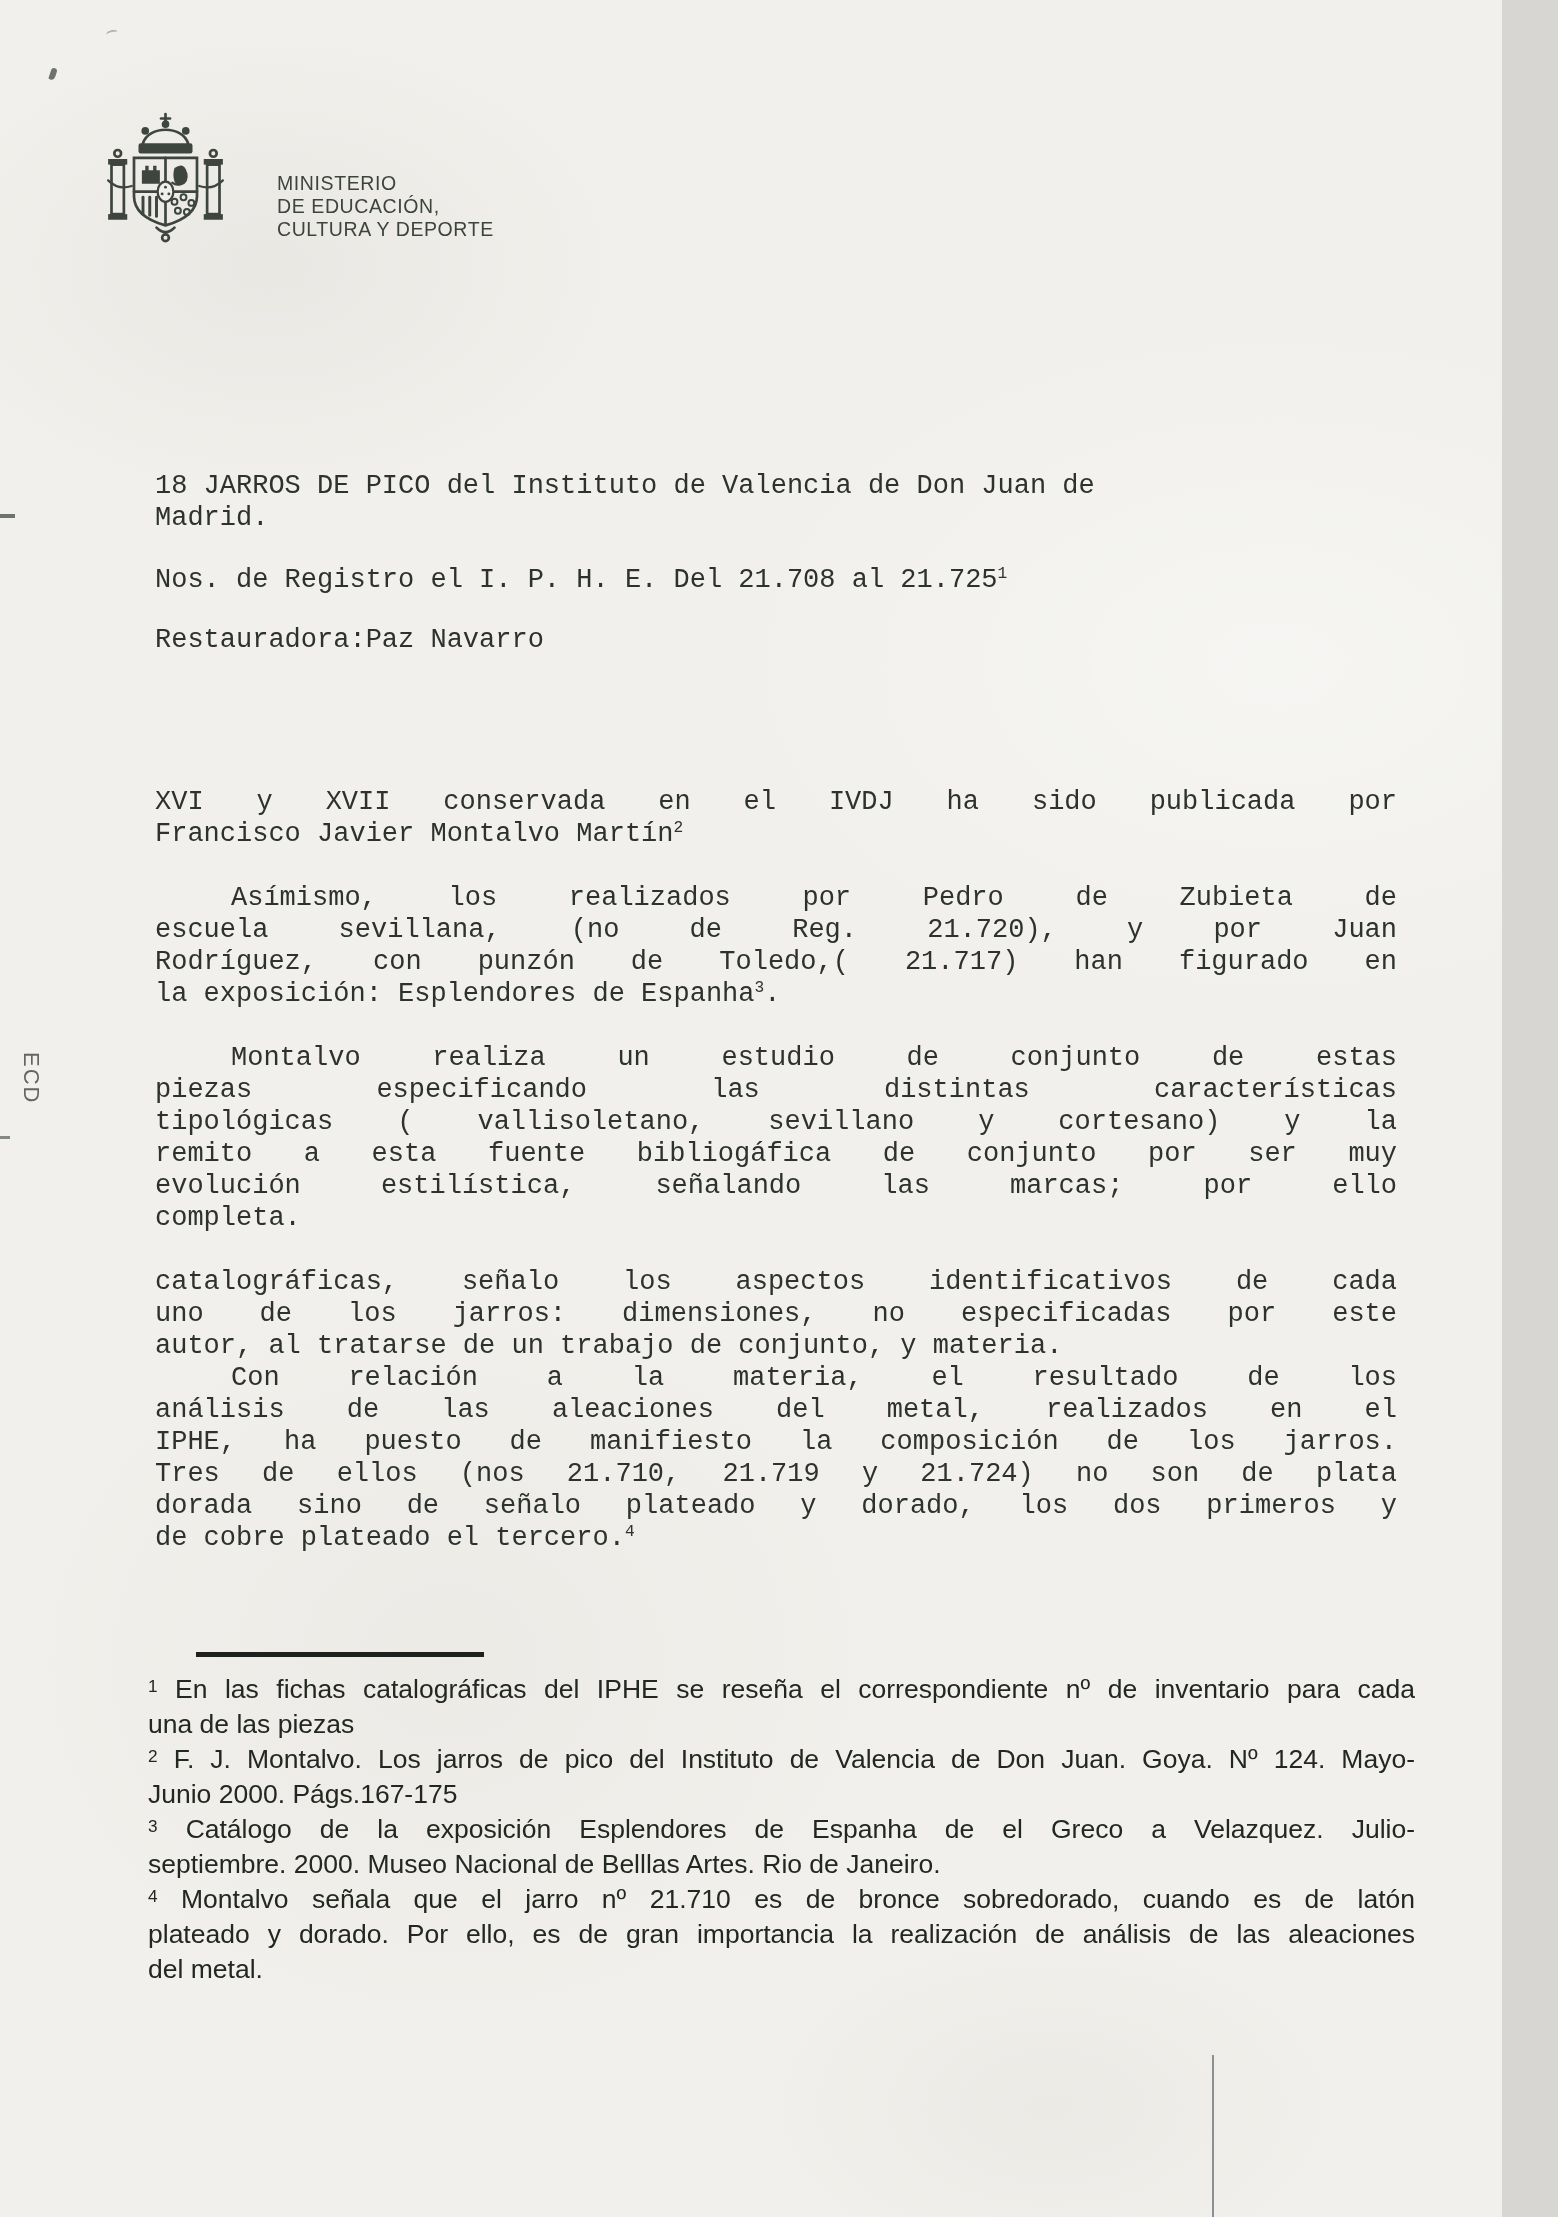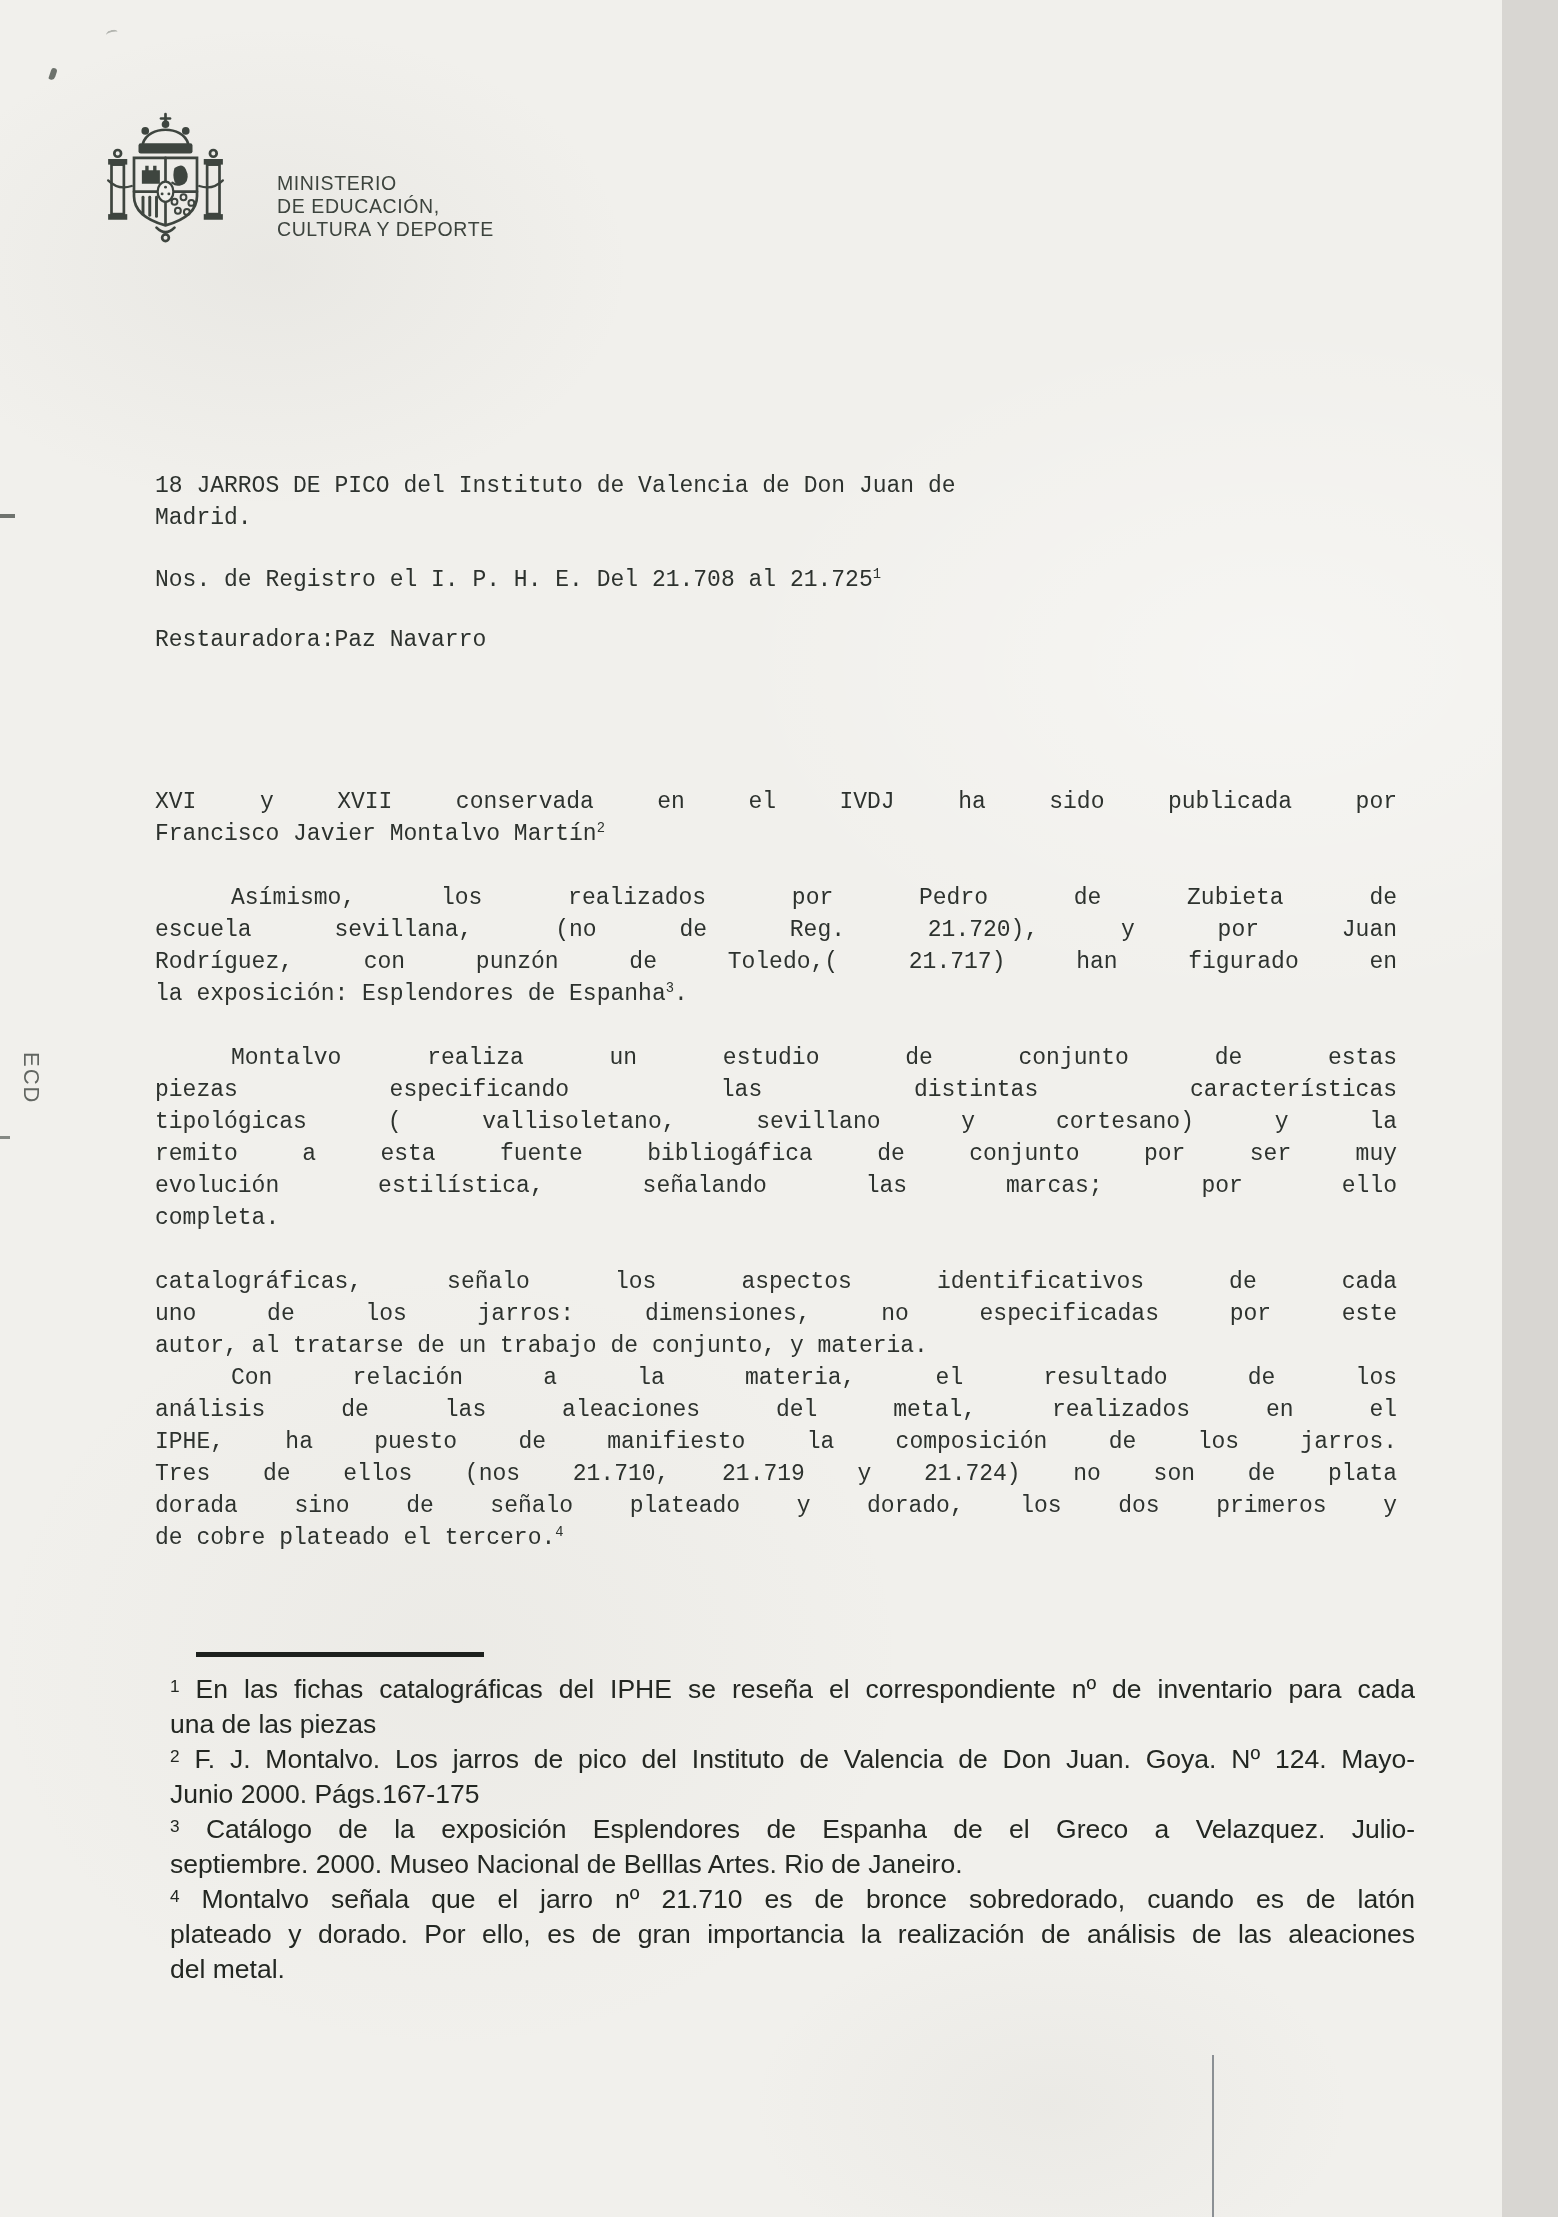--- a/index.html
+++ b/index.html
@@ -34,21 +34,21 @@
     position:absolute;left:44px;top:1052px;
     transform:rotate(90deg);transform-origin:0 0;
     color:#4a4f4a;font-size:22px;letter-spacing:2px;font-weight:500;
     opacity:0.85;white-space:nowrap;
   }
 
   
   .doc{
     position:absolute;left:155px;top:470px;width:1242px;
     font-family:"Liberation Mono","DejaVu Sans Mono",monospace;
-    font-size:23px;line-height:32px;color:#2d322e;
+    font-size:27px;line-height:32px;color:#2d322e;
   }
   .doc .tline{min-height:32px;}
   .tline.fill{text-align:justify;text-align-last:justify;}
   .tline.indent{text-indent:76px;}
   .doc sup, .fnotes sup{
     font-size:0.60em;line-height:0;position:relative;top:-0.55em;vertical-align:baseline;
   }
   .block.registry{margin-top:30px;}
   .block.restorer{margin-top:28px;}
   .block.p-first{margin-top:130px;}
@@ -57,21 +57,21 @@
 
   
   .fnsep{
     position:absolute;left:196px;top:1652px;width:288px;height:5px;
     background:#1e211e;
   }
   .fnotes{
     position:absolute;left:148px;top:1672px;width:1267px;
     font-size:26.5px;line-height:35px;color:#232722;
   }
-  .fnotes .tline{min-height:35px;margin-left:22px;}
+  .fnotes .tline{min-height:35px;}
   .fnotes sup{font-size:0.65em;top:-0.35em;}
 
   
   .mark-comma{
     position:absolute;left:50px;top:68px;width:6px;height:12px;
     background:#4c524c;border-radius:3px 3px 4px 1px;transform:rotate(18deg);opacity:.8;
   }
   .mark-tick{
     position:absolute;left:106px;top:30px;width:12px;height:5px;
     border-radius:50%;border-top:2px solid #8a8e88;opacity:.6;transform:rotate(-15deg);

